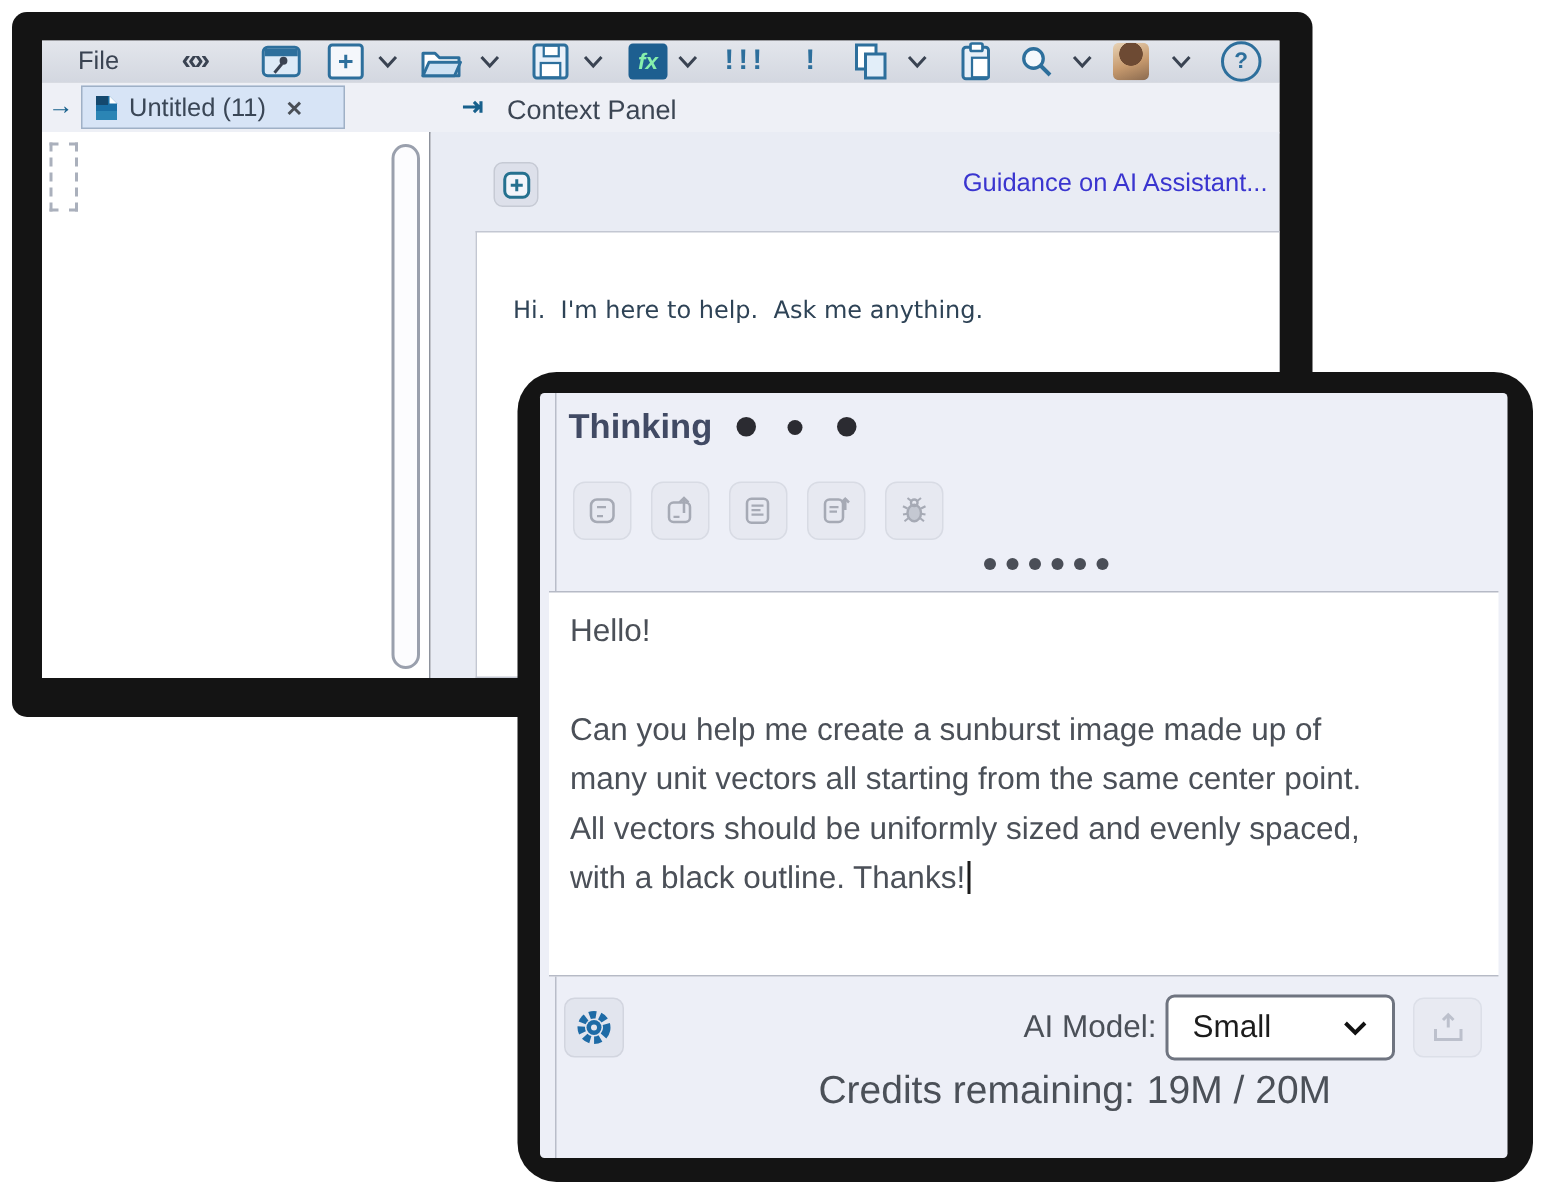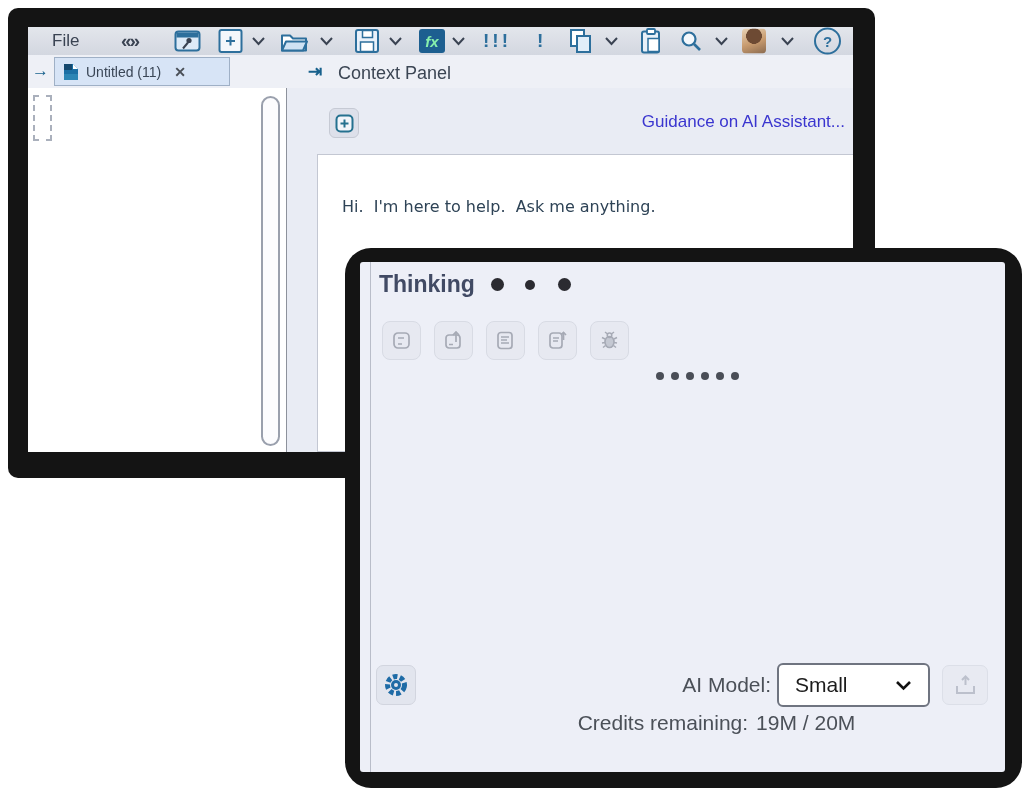--- a/index.html
+++ b/index.html
@@ -19,21 +19,21 @@
   .helpcircle{width:23px;height:23px;border:2.5px solid #2d6f9c;border-radius:50%;
               color:#2d6f9c;font-weight:bold;font-size:15px;display:flex;align-items:center;justify-content:center;}
   .avatar{width:24px;height:25px;border-radius:4px;
           background:radial-gradient(circle at 50% 30%, #6d4a33 0 36%, rgba(0,0,0,0) 38%),
                      linear-gradient(160deg,#e8d3b6 0%,#c79a6e 55%,#8a6a4f 100%);}
   
   .tabrow{position:absolute;left:0;top:28px;width:825px;height:33px;background:#eef0f6;border-bottom:1px solid #9aa0aa;}
   .dockglyph{font-size:17px;font-weight:bold;color:#17608c;}
   .doctab{position:absolute;left:26px;top:2px;width:176px;height:29px;background:#d7e4f6;
           border:1px solid #9fb0c6;display:flex;align-items:center;gap:7px;padding:0 8px;box-sizing:border-box;}
-  .doctab-label{font-size:14px;color:#3a4656;white-space:nowrap;}
+  .doctab-label{font-size:17px;color:#3a4656;white-space:nowrap;}
   .closex{font-size:14px;font-weight:bold;color:#4a4f57;margin-left:6px;cursor:default;}
   .ctxtab{position:absolute;left:300px;top:4px;height:28px;display:flex;align-items:center;padding:0 10px;
           font-size:18px;color:#3c4654;}
   .aitab{position:absolute;left:428px;top:2px;width:134px;height:32px;background:#ffffff;
          border:1px solid #8a8f99;border-bottom:none;border-radius:7px 7px 0 0;
          display:flex;align-items:center;justify-content:center;font-size:18px;color:#6d28d9;margin-top:40px;}
   
   .contentrow{position:absolute;left:0;top:61px;width:825px;height:364px;display:flex;}
   .leftpanel{width:259px;height:100%;background:#fff;border-right:1px solid #8d929c;position:relative;box-sizing:border-box;}
   .dashedbox{position:absolute;left:5px;top:7px;width:15px;height:42px;border:2px dashed #aab0bc;}
@@ -66,21 +66,21 @@
   .gearbtn{width:38px;height:38px;margin-left:10px;background:#e2e5ee;border:1px solid #d2d5df;border-radius:7px;
            display:flex;align-items:center;justify-content:center;}
   .spacer{flex:1;}
   .mlabel{font-size:21px;color:#4b5058;margin-right:6px;}
   .mselect{width:153px;height:44px;background:#fff;border:2px solid #6f7480;border-radius:6px;box-sizing:border-box;
            display:flex;align-items:center;padding:0 16px;}
   .mselect .val{flex:1;font-size:21px;color:#1c1c1c;}
   .sendbtn{width:44px;height:38px;margin:0 11px 0 12px;background:#e8eaf2;border:1px solid #dcdfe8;border-radius:7px;
            display:flex;align-items:center;justify-content:center;}
   .creditsrow{position:absolute;left:0;right:0;top:449px;text-align:center;padding-left:68px;
-              font-size:21px;color:#4b5058;}
+              font-size:26px;color:#4b5058;}
   .creditsrow .cv{margin-left:8px;}
 </style>
 </head>
 <body>
 
 <div class="stage">
 
   <div class="win1">
     <div class="win1-inner">
 
@@ -299,20 +299,28 @@
 
       <div class="pdots">
         <span class="pdot"></span>
           <span class="pdot"></span>
           <span class="pdot"></span>
         <span class="pdot"></span>
           <span class="pdot"></span>
           <span class="pdot"></span>
       </div>
 
+      <div class="msgbox">
+        <span class="msgtext">Hello!
+
+Can you help me create a sunburst image made up of
+many unit vectors all starting from the same center point.
+All vectors should be uniformly sized and evenly spaced,
+with a black outline. Thanks!</span><span class="caret"></span>
+      </div>
 
       <div class="settingsrow">
         <div class="gearbtn">
           <svg width="30" height="30">
             <circle cx="15" cy="15" r="8.5" fill="none" stroke="#1e6ba6" stroke-width="5" stroke-dasharray="4.4 2.6" transform="rotate(12 15 15)"></circle>
             <circle cx="15" cy="15" r="5" fill="#1e6ba6"></circle>
             <circle cx="15" cy="15" r="2" fill="#e2e5ee"></circle>
           </svg>
         </div>
         <div class="spacer"></div>

